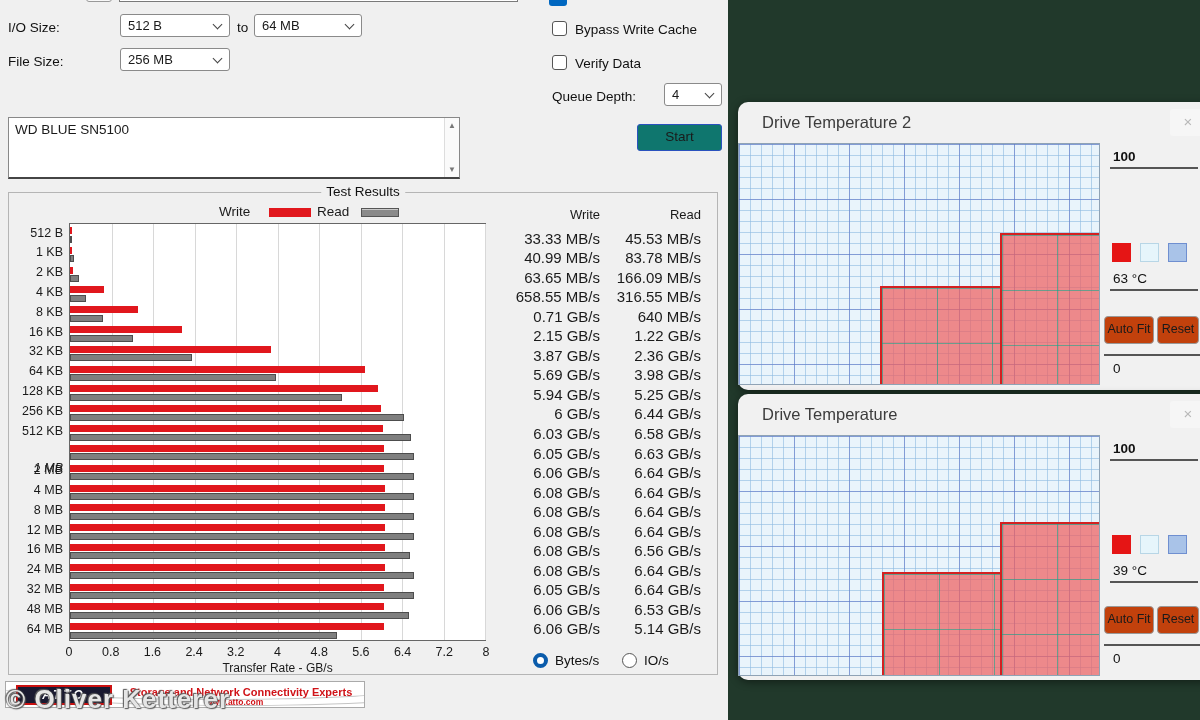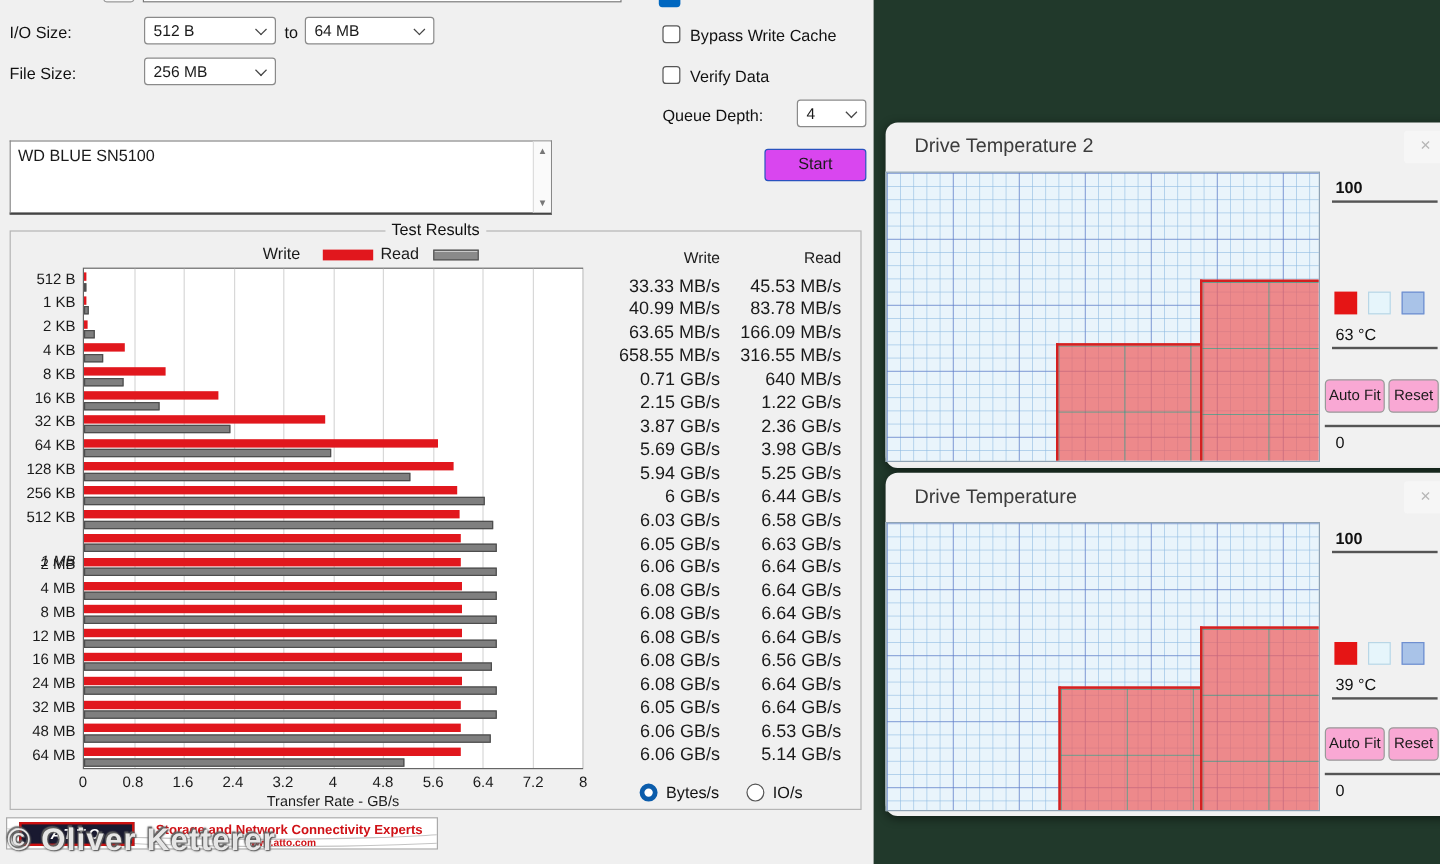--- a/index.html
+++ b/index.html
@@ -8,21 +8,21 @@
   #root { position:relative; width:1200px; height:720px; }
 
   
   .atto { position:absolute; left:0; top:0; width:728px; height:720px; background:#f0f0f0; }
   .lbl { position:absolute; font-size:13.5px; color:#111; }
   .dd { position:absolute; background:#fff; border:1px solid #8a8a8a; border-radius:3px;
         padding:3px 22px 3px 7px; font-size:13px; height:23px; }
   .dd .chev { position:absolute; right:8px; top:6px; width:7px; height:7px;
         border-right:1.6px solid #444; border-bottom:1.6px solid #444; transform:rotate(45deg); }
   .cb { position:absolute; width:15px; height:15px; background:#fff; border:1px solid #555; border-radius:3px; }
-  .btn { position:absolute; background:#d946ef; border:1px solid #2a52be; border-radius:3px;
+  .btn { position:absolute; background:#0f766e; border:1px solid #2a52be; border-radius:3px;
         text-align:center; font-size:13.5px; padding-top:4px; }
   .cut-input { position:absolute; left:119px; top:-18px; width:399px; height:20px;
         background:#fff; border:1px solid #7a7a7a; }
   .cut-btn { position:absolute; left:86px; top:-12px; width:26px; height:14px;
         background:#f8f8f8; border:1px solid #999; border-radius:3px; }
   .cut-checkbox { position:absolute; left:549px; top:-10px; width:18px; height:16px;
         background:#0067c0; border-radius:3px; }
 
   .drivebox { position:absolute; left:8px; top:117px; width:452px; height:62px; background:#fff;
         border:1px solid #888; border-bottom:2px solid #444; }
@@ -98,21 +98,21 @@
           linear-gradient(to right, rgba(0,172,140,0.55) 1px, transparent 1px),
           linear-gradient(to bottom, rgba(0,172,140,0.55) 1px, transparent 1px);
         background-size:55px 55px; }
   .tfield { position:absolute; left:372px; width:88px; font-size:13.5px; color:#111;
         padding:3px 0 3px 3px; border-bottom:2px solid #555; }
   .tfield.bold { font-weight:bold; }
   .swatch { position:absolute; width:19px; height:19px; }
   .swatch.red { background:#e51515; }
   .swatch.pale { background:#e6f5fb; border:1px solid #b8d6e6; }
   .swatch.blue { background:#a9c3e8; border:1px solid #6f8fd0; }
-  .tbtn { position:absolute; background:#f9a8d4; border:1px solid #999; border-radius:4px;
+  .tbtn { position:absolute; background:#c2410c; border:1px solid #999; border-radius:4px;
         text-align:center; font-size:12.5px; padding-top:5px; height:28px; }
   .sepline { position:absolute; left:366px; width:100px; border-top:2px solid #555; }
 </style>
 </head>
 <body>
 
 <div id="root">
 
   <section class="atto">
 

